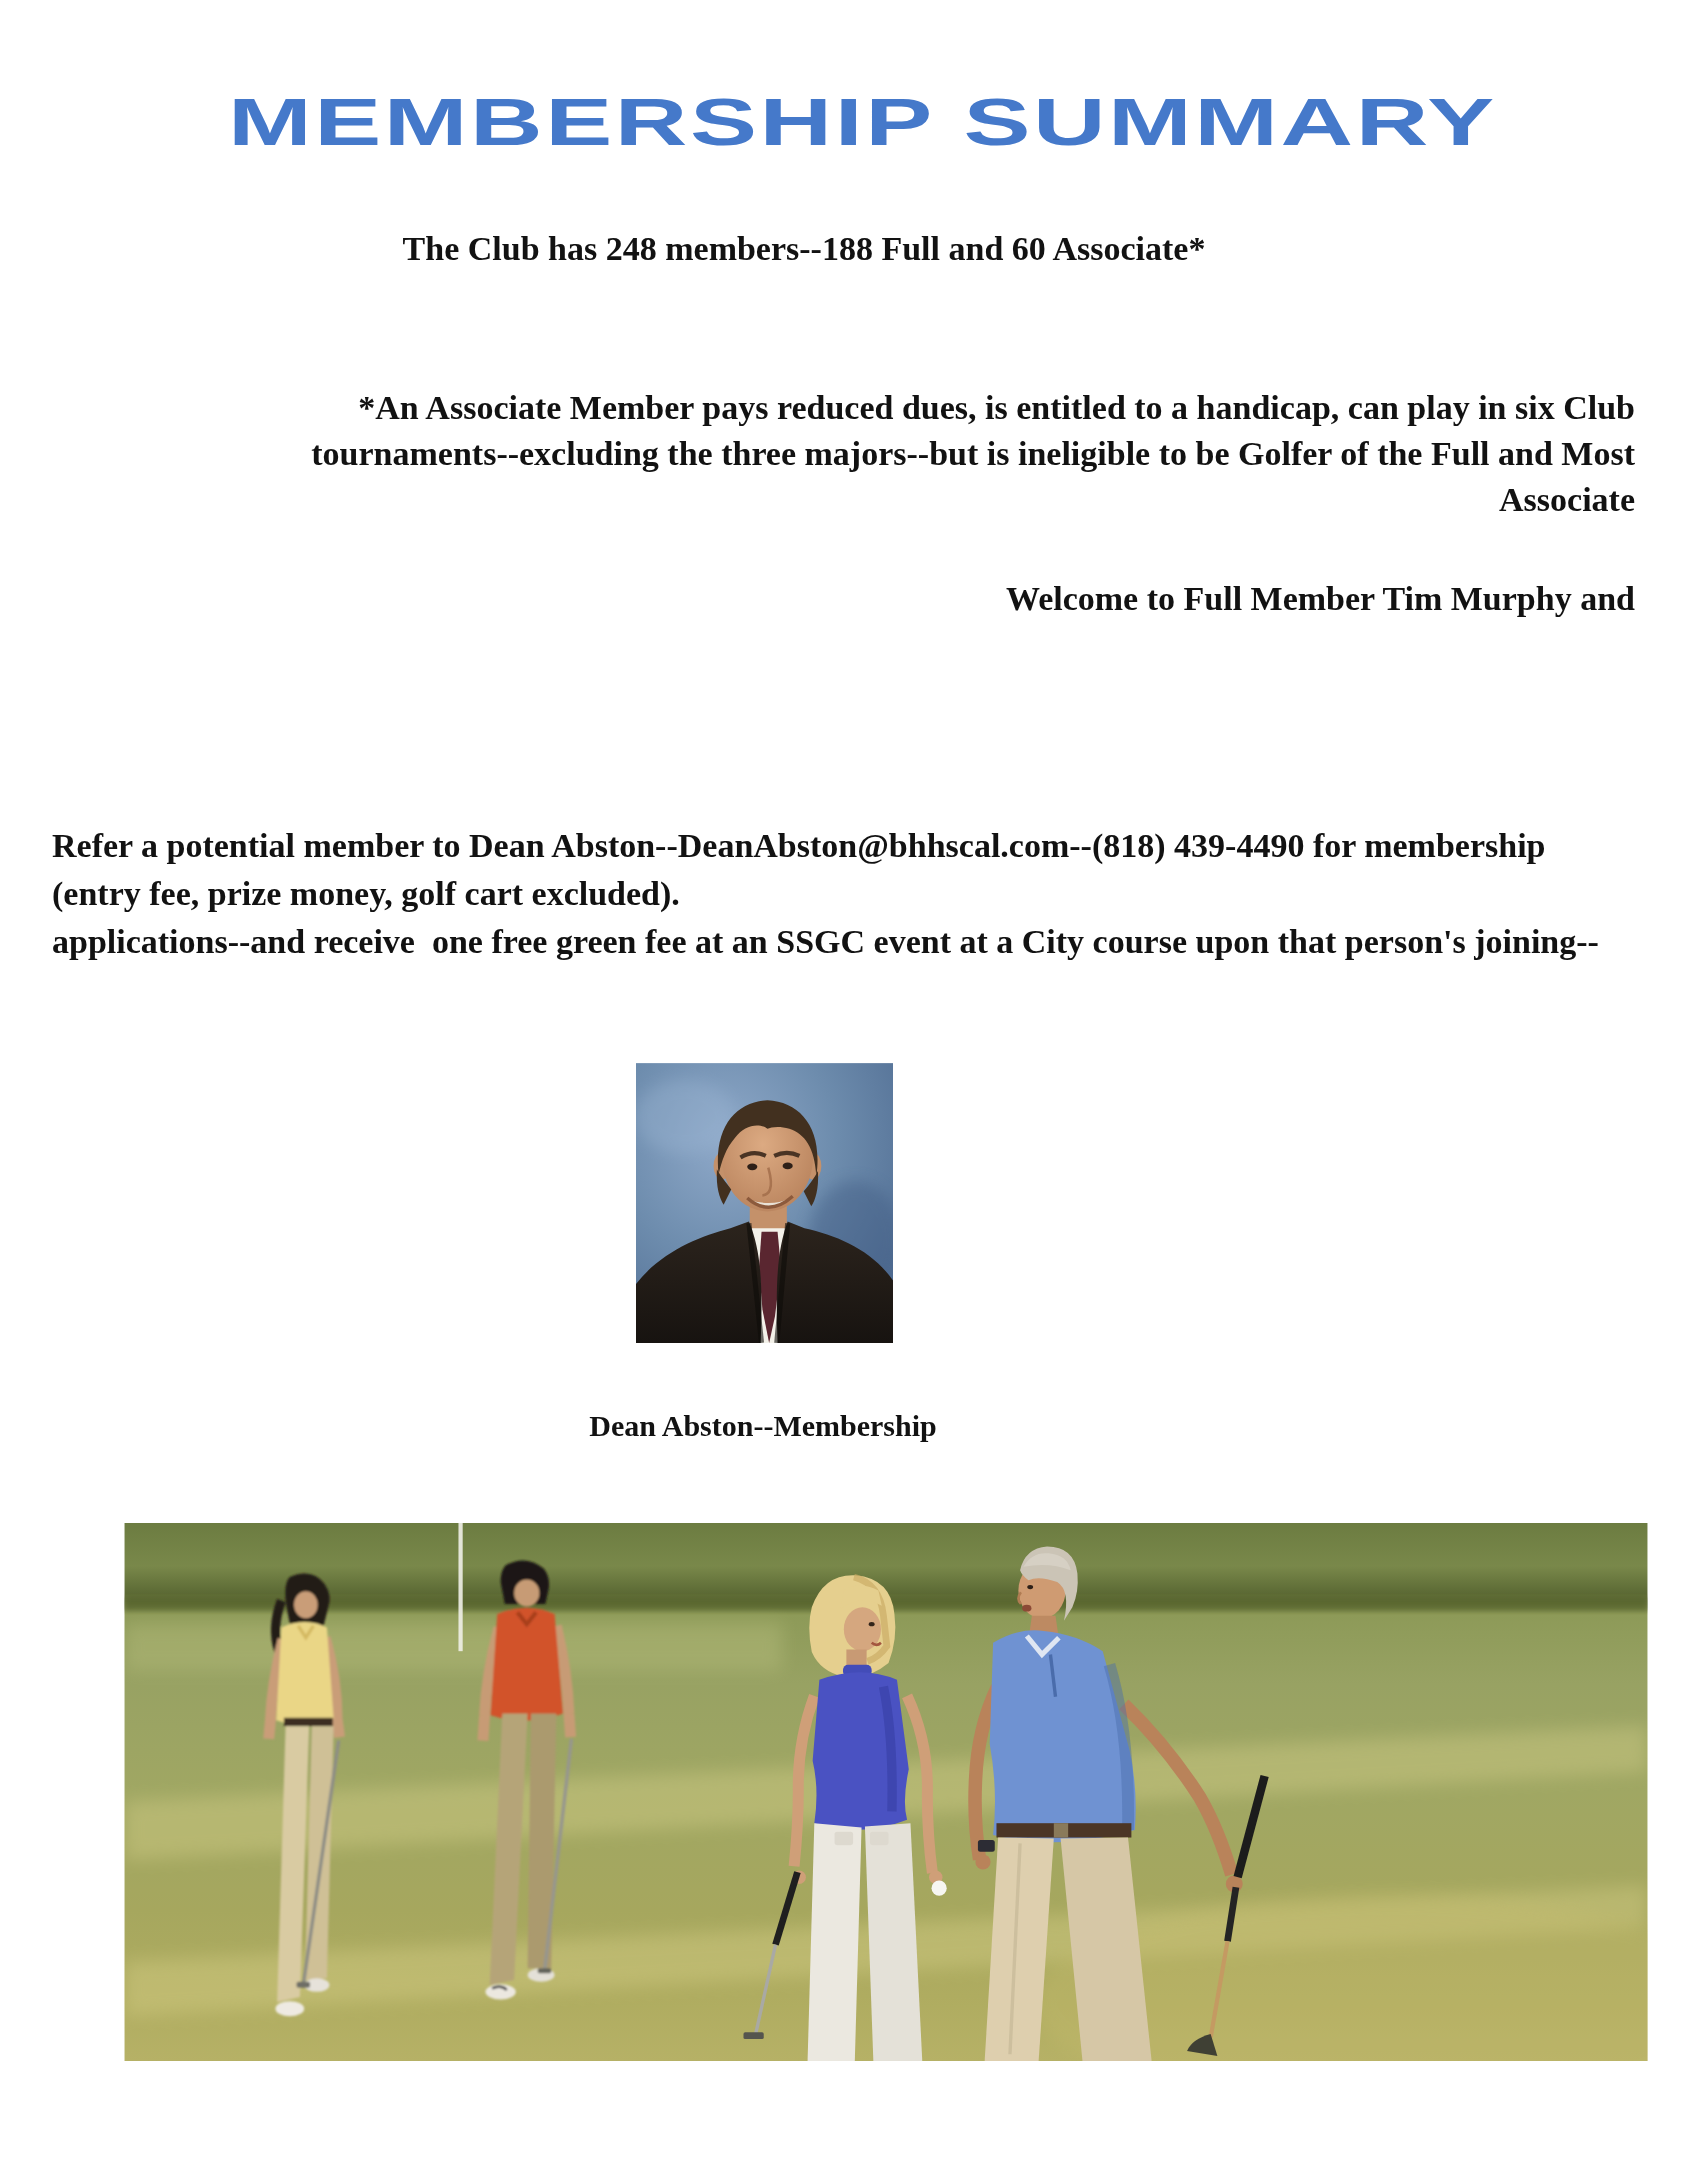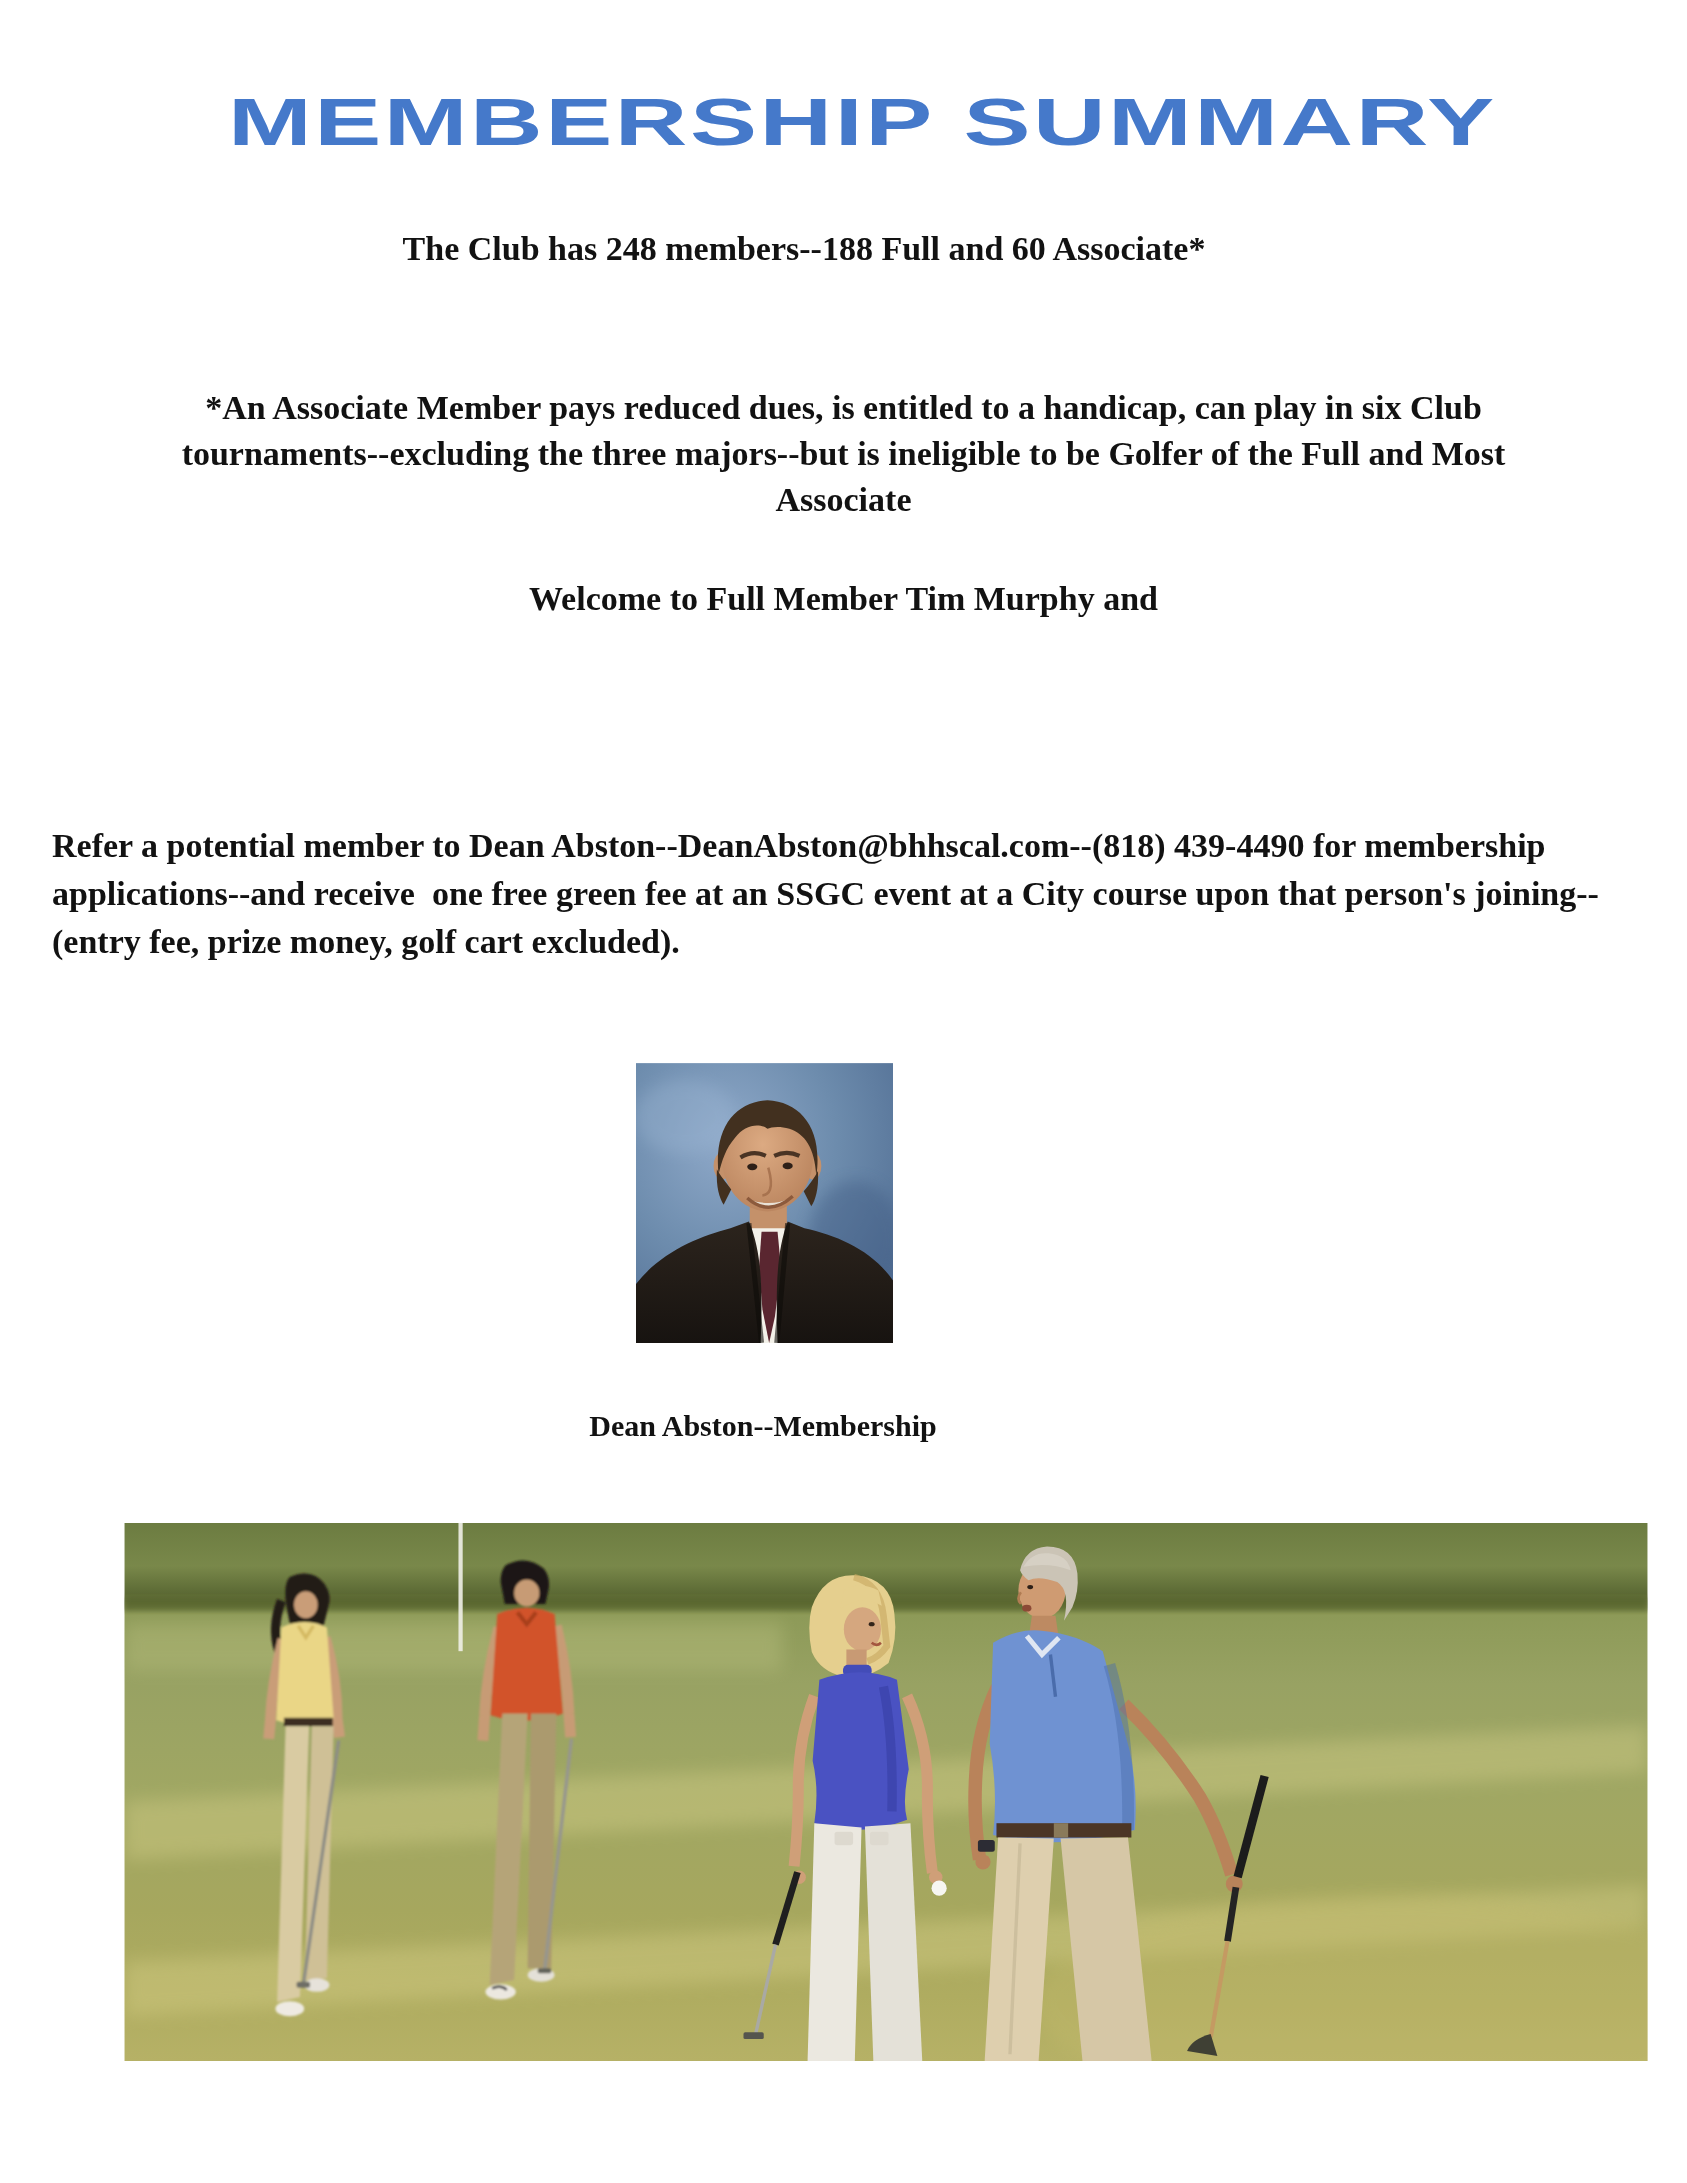--- a/index.html
+++ b/index.html
@@ -11,21 +11,21 @@
     position:absolute;left:228px;top:88px;
     font-family:"Liberation Sans",sans-serif;font-weight:700;
     font-size:67px;line-height:67px;letter-spacing:1.7px;white-space:nowrap;
     transform:scaleX(1.5);transform-origin:left top;
   }
   .subtitle{
     position:absolute;left:804px;top:229px;transform:translateX(-50%);
     font-size:34px;font-weight:700;white-space:nowrap;line-height:40px;text-align:center;
   }
   .para-center{
-    position:absolute;left:52px;width:1583px;text-align:center;
+    position:absolute;left:52px;width:1583px;text-align:right;
     font-size:34px;font-weight:700;
   }
   .para-center .line{line-height:46px;white-space:pre;}
   .para-justify{
     position:absolute;left:52px;width:1583px;
     font-size:34px;font-weight:700;
   }
   .para-justify .line{line-height:48px;white-space:pre;}
   .caption{
     position:absolute;left:763px;top:1386px;transform:translateX(-50%);
@@ -49,22 +49,22 @@
     <div class="line">tournaments--excluding the three majors--but is ineligible to be Golfer of the Full and Most</div>
     <div class="line">Associate</div>
   </div>
 
   <div class="para-center" style="top:576px;">
     <div class="line">Welcome to Full Member Tim Murphy and</div>
   </div>
 
   <div class="para-justify" style="top:810px;margin-top:12px;">
     <div class="line" style="word-spacing: 0px;">Refer a potential member to Dean Abston--DeanAbston@bhhscal.com--(818) 439-4490 for membership</div>
+    <div class="line">(entry fee, prize money, golf cart excluded).</div>
     <div class="line" style="word-spacing: 0px;">applications--and receive  one free green fee at an SSGC event at a City course upon that person's joining--</div>
-    <div class="line">(entry fee, prize money, golf cart excluded).</div>
   </div>
 
   <div class="portrait-box">
     <svg viewBox="0 0 305 332">
       <defs>
         <radialGradient id="pbg" cx="35%" cy="28%" r="95%">
           <stop offset="0" stop-color="#8fa9c9"></stop>
           <stop offset="0.45" stop-color="#6d8cad"></stop>
           <stop offset="1" stop-color="#48648b"></stop>
         </radialGradient>

